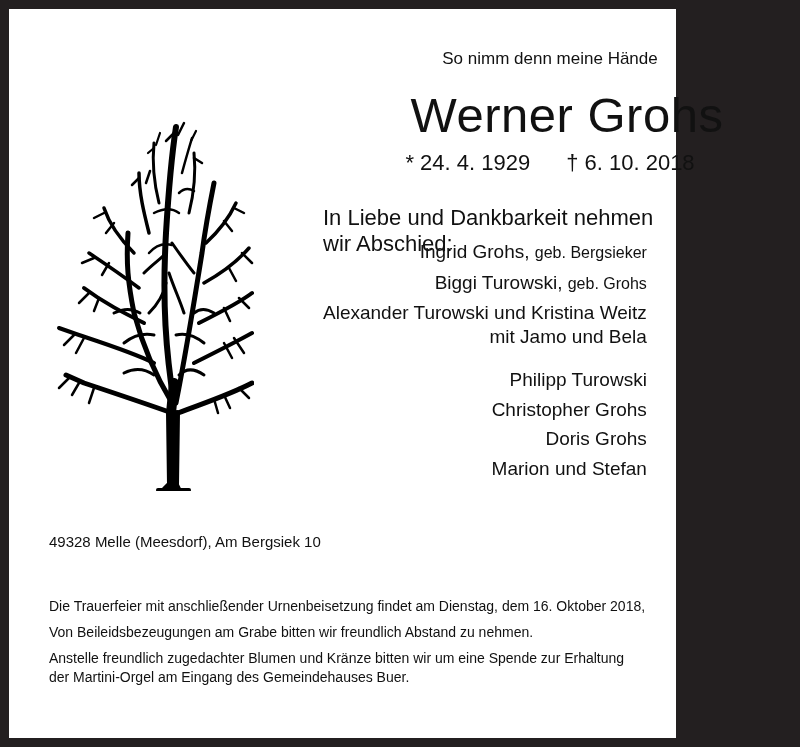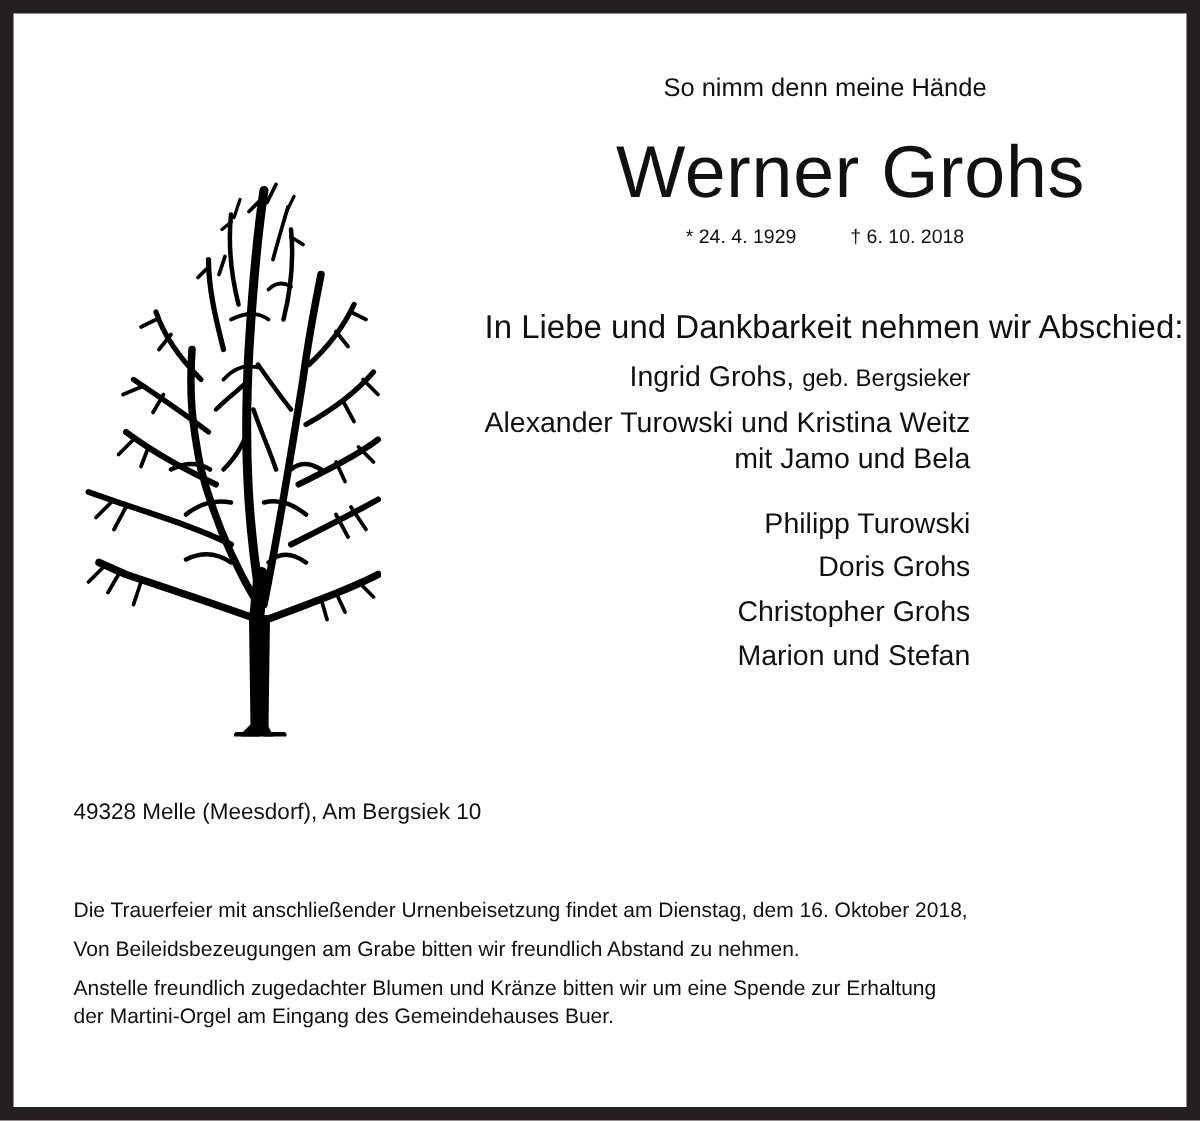--- a/index.html
+++ b/index.html
@@ -1,20 +1,20 @@
 <!DOCTYPE html>
 <html><head>
 <meta charset="utf-8">
 <style>
   html, body { margin: 0; padding: 0; }
   body { width: 800px; height: 747px; background: #231f20; position: relative; overflow: hidden; font-family: "Liberation Sans", sans-serif; color: #111; }
-  .card { position: absolute; left: 9px; top: 9px; width: 782px; height: 729px; background: #ffffff; }
+  .card { position: absolute; left: 9px; top: 9px; width: 667px; height: 729px; background: #ffffff; }
   .motto-wrap { position:absolute; left: 300px; width: 482px; top: 40px; text-align:center; font-size:17px; }
   .name { position:absolute; left: 317px; width: 482px; top: 78px; text-align:center; font-size: 49px; font-weight: 400; letter-spacing: 0.5px; }
-  .dates { position:absolute; left: 300px; width: 482px; top: 141px; text-align:center; font-size: 13px; }
+  .dates { position:absolute; left: 300px; width: 482px; top: 141px; text-align:center; font-size: 22px; }
   .dates span { display:inline-block; }
   .dates .gap { width: 36px; }
   .farewell { position:absolute; left: 314px; top: 196px; font-size: 22px; }
   .mourners { position:absolute; left: 314px; top: 228px; font-size: 19px; line-height: 29.5px; }
   .mourners div { white-space: nowrap; text-align: right; }
   .mourners .small { font-size: 16px; }
   .mourners .tight { line-height: 24px; }
   .address { position:absolute; left: 40px; top: 520px; font-size: 15px; line-height: 26px; }
   .notices { position:absolute; left: 40px; top: 588px; font-size: 14px; line-height: 19px; width: 730px; }
   .notices p { margin: 0 0 7px 0; }
@@ -70,25 +70,26 @@
   <div class="motto-wrap">So nimm denn meine Hände</div>
   <div class="name">Werner Grohs</div>
   <div class="dates">
     <span>* 24. 4. 1929</span><span class="gap"></span><span>† 6. 10. 2018</span>
   </div>
 
   <div class="farewell">In Liebe und Dankbarkeit nehmen wir Abschied:</div>
 
   <div class="mourners">
     <div><span>Ingrid Grohs,</span> <span class="small">geb. Bergsieker</span></div>
+    <div><span>Biggi Turowski,</span> <span class="small">geb. Grohs</span></div>
     <div class="tight" style="margin-top:3px"><span>Alexander Turowski und Kristina Weitz</span></div>
     <div class="tight"><span>mit Jamo und Bela</span></div>
     <div style="margin-top:16px"><span>Philipp Turowski</span></div>
+    <div><span>Christopher Grohs</span></div>
     <div><span>Doris Grohs</span></div>
-    <div><span>Christopher Grohs</span></div>
     <div><span>Marion und Stefan</span></div>
   </div>
 
   <div class="address">
     <div>49328 Melle (Meesdorf), Am Bergsiek 10</div>
   </div>
 
   <div class="notices">
     <p><span>Die Trauerfeier mit anschließender Urnenbeisetzung findet am Dienstag, dem 16. Oktober 2018,</span><br></p>
     <p>Von Beileidsbezeugungen am Grabe bitten wir freundlich Abstand zu nehmen.</p>

